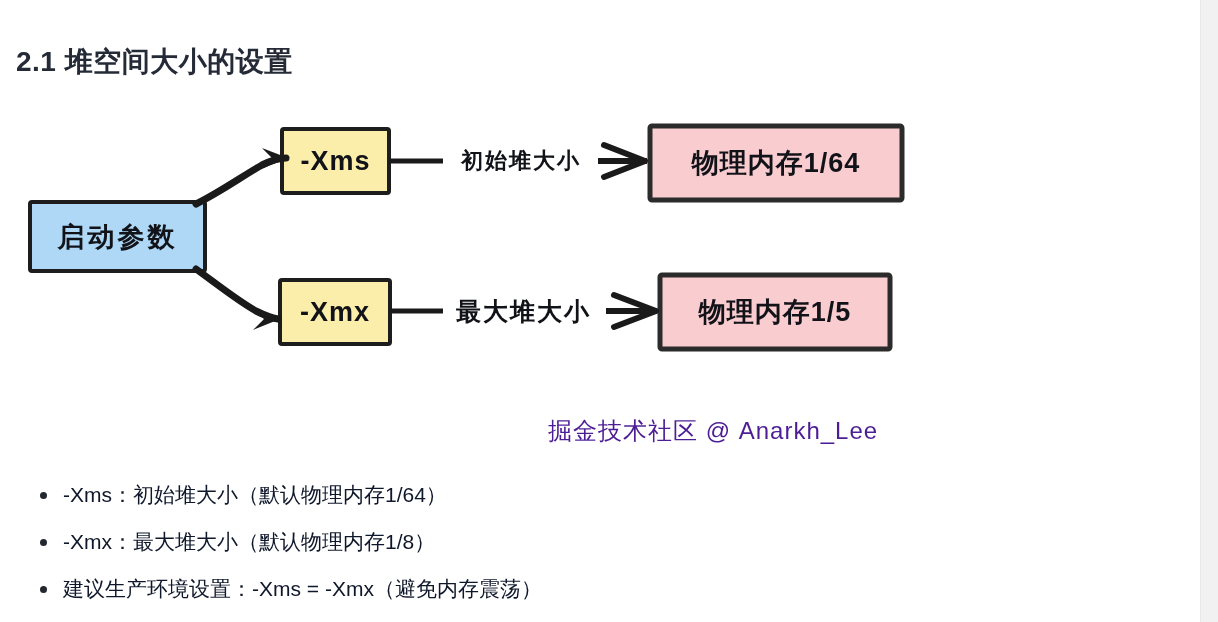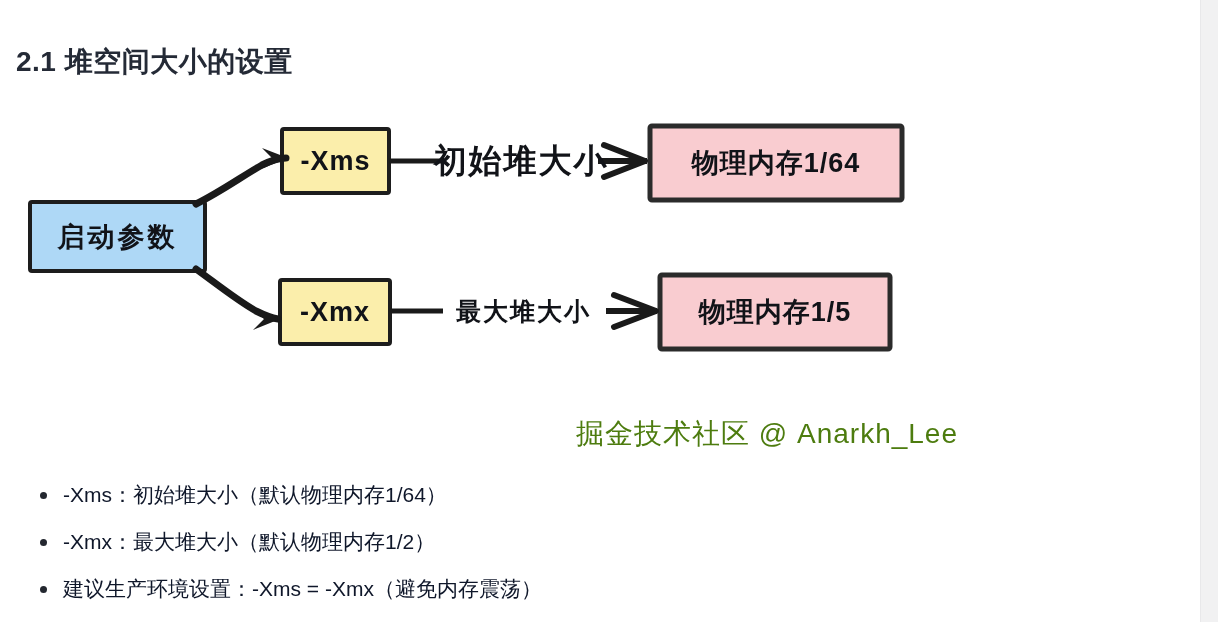--- a/index.html
+++ b/index.html
@@ -62,26 +62,25 @@
     display: flex;
     align-items: center;
     justify-content: center;
     color: #111318;
     white-space: nowrap;
     pointer-events: none;
   }
   .watermark {
     position: absolute;
     left: 548px; top: 312px;
-    font-size: 28px;
-    color: #4d7c0f;
+    font-size: 24px;
+    color: #4c1d95;
     letter-spacing: 1px;
     white-space: nowrap;
     font-family: "Liberation Sans", "DejaVu Sans", sans-serif;
-    margin-left: 28px;
   }
   
   .lead {
     position: absolute;
     left: 16px; top: 405px;
     font-size: 21px;
     color: #23272f;
     white-space: nowrap;
   }
   .bullets {
@@ -165,36 +164,36 @@
     <div class="node-text" style="left:282px; top:26px; width:107px; height:64px; font-size:27px; font-weight:600; letter-spacing:1px;">-Xms</div>
 
     <div class="node-text" style="left:30px; top:99px; width:175px; height:69px; font-size:27px; letter-spacing:3px; font-weight:600;">启动参数</div>
 
     <div class="node-text" style="left:280px; top:177px; width:110px; height:64px; font-size:27px; font-weight:600; letter-spacing:1px;">-Xmx</div>
 
     <div class="node-text" style="left:650px; top:23px; width:252px; height:74px; font-size:27px; font-weight:600; letter-spacing:1px;">物理内存1/64</div>
 
     <div class="node-text" style="left:660px; top:172px; width:230px; height:74px; font-size:27px; font-weight:600; letter-spacing:1px;">物理内存1/5</div>
 
-    <div class="node-text" style="left:441px; top:36px; width:160px; height:44px; font-size:33px; font-weight:600; letter-spacing:2px;text-align:center;">初始堆大小</div>
+    <div class="node-text" style="left:441px; top:36px; width:160px; height:44px; font-size:22px; font-weight:600; letter-spacing:2px;text-align:center;">初始堆大小</div>
 
     <div class="node-text" style="left:441px; top:186px; width:165px; height:44px; font-size:25px; font-weight:600; letter-spacing:2px;">最大堆大小</div>
 
     <div class="watermark">掘金技术社区 @ Anarkh_Lee</div>
   </div>
 
 
   <ul class="bullets">
     <li>
       <span class="dot"></span>
       <span>-Xms：初始堆大小（默认物理内存1/64）</span>
     </li>
     <li>
       <span class="dot"></span>
-      <span>-Xmx：最大堆大小（默认物理内存1/2）</span>
+      <span>-Xmx：最大堆大小（默认物理内存1/8）</span>
     </li>
     <li>
       <span class="dot"></span>
       <span>建议生产环境设置：-Xms = -Xmx（避免内存震荡）</span>
     </li>
   </ul>
 
 </div>
 
 <div class="scrollbar-track">

